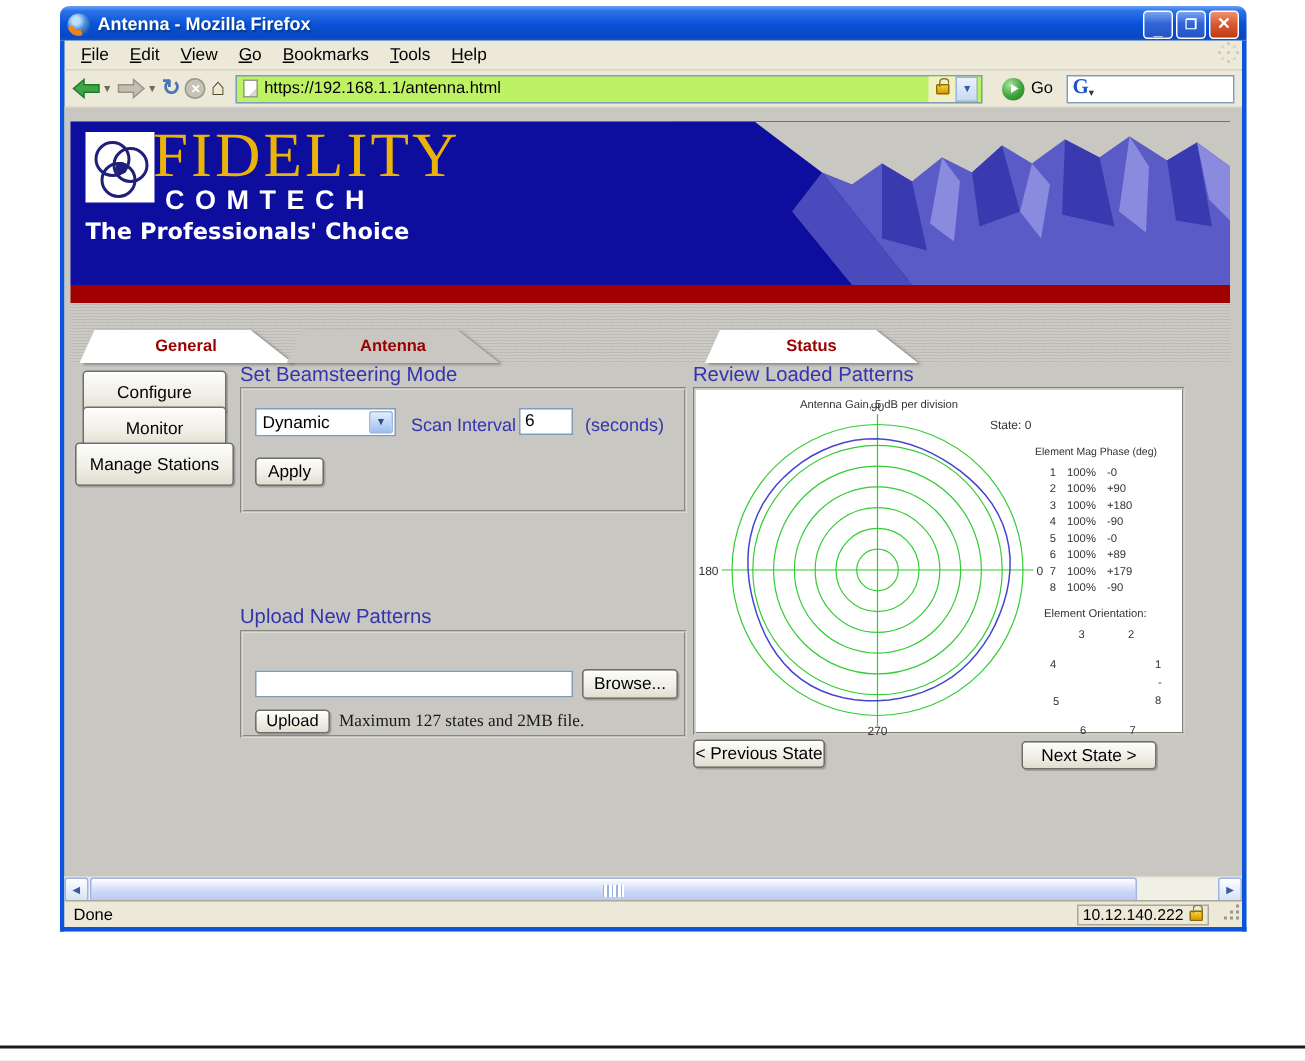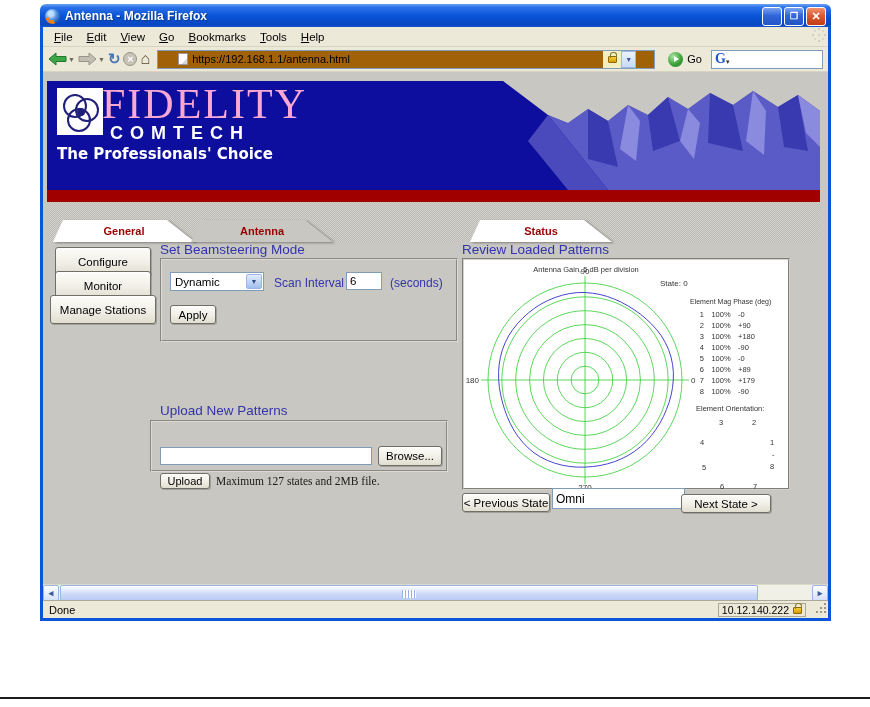--- a/index.html
+++ b/index.html
@@ -31,22 +31,22 @@
   .menu-item::first-letter { text-decoration:underline; }
   .throbber { position:absolute; right:8px; top:7px; width:2px; height:2px; background:#c9c6b8; border-radius:50%;
     box-shadow:6px 0 #c9c6b8,-6px 0 #c9c6b8,0 6px #c9c6b8,0 -6px #c9c6b8,4px 4px #d6d3c6,-4px 4px #d6d3c6,4px -4px #d6d3c6,-4px -4px #d6d3c6; }
   .navbar { height:25px; display:flex; align-items:center; padding:0 5px; gap:3px; border-bottom:1px solid #D8D4C4; }
   .nav-drop { font-size:7px; color:#6b6b5e; margin-left:1px; }
   .icon-btn { display:flex; align-items:center; }
   .circle-icon { width:14px; height:14px; border-radius:50%; display:flex; align-items:center; justify-content:center; }
   .stop-circle { background:#c7c4b7; border:1px solid #98958a; color:#fff; font-size:8px; font-weight:bold; }
   .reload-glyph { color:#4a76b8; font-size:15px; font-weight:bold; line-height:14px; }
   .home-glyph { color:#5a4a28; font-size:16px; line-height:14px; }
-  .addressbar { flex:1; height:19px; background:#a16207; border:1px solid #7F9DB9; display:flex; align-items:center;
-    padding:0 18px; margin:16px 4px; }
+  .addressbar { flex:1; height:19px; background:#bef264; border:1px solid #7F9DB9; display:flex; align-items:center;
+    padding:0 2px; margin:16px 4px; }
   .page-icon { width:10px; height:12px; background:linear-gradient(135deg,#fff 70%,#d8d8d8 70%); border:1px solid #9a9a9a; margin:0 4px 0 2px; }
   .addr-input { flex:1; border:none; background:transparent; font-size:11px; color:#000; outline:none; }
   .lock-chip { width:18px; height:17px; background:#F2EFC2; display:flex; align-items:center; justify-content:center; }
   .padlock { width:9px; height:7px; background:linear-gradient(180deg,#F7CE46,#D99B00); border:1px solid #8a6d00; border-radius:1px; position:relative; }
   .padlock::before { content:""; position:absolute; left:1px; top:-5px; width:5px; height:5px; border:1.5px solid #8a7a30; border-bottom:none; border-radius:3px 3px 0 0; }
   .addr-drop { width:15px; height:17px; background:linear-gradient(180deg,#EAF1FC,#C8DAF5); border:1px solid #9DB4E4;
     display:flex; align-items:center; justify-content:center; font-size:7px; color:#3A5C9C; }
   .go-btn { display:flex; align-items:center; gap:4px; padding:0 6px; }
   .go-circle { width:15px; height:15px; border-radius:50%; background:radial-gradient(circle at 35% 30%, #A9E3A0, #3EA33B 55%, #1E7A1E);
     display:flex; align-items:center; justify-content:center; }
@@ -55,21 +55,21 @@
   .searchbox { width:112px; height:19px; background:#fff; border:1px solid #7F9DB9; display:flex; align-items:center; padding:0 3px; }
   .g-logo { font-family:"Liberation Serif",serif; font-weight:bold; color:#2255C8; font-size:14px; line-height:14px; }
   .g-caret { font-size:7px; color:#333; margin-top:6px; }
   .search-input { flex:1; border:none; outline:none; font-size:11px; background:transparent; }
 
   
   .viewport { flex:1; background:#C8C7C2; position:relative; overflow:hidden; }
   .banner { position:absolute; left:4px; top:9px; width:773px; height:109px; background:#0D0D9E; overflow:hidden; }
   .mountains { position:absolute; right:0; top:0; }
   .logo-mark { position:absolute; left:10px; top:7px; width:46px; height:47px; background:#fff; }
-  .brand-fidelity { position:absolute; left:55px; top:0px; color:#f9a8d4; font-family:"Liberation Serif",serif;
+  .brand-fidelity { position:absolute; left:55px; top:0px; color:#eab308; font-family:"Liberation Serif",serif;
     font-size:42px; letter-spacing:2px; line-height:46px; }
   .brand-comtech { position:absolute; left:63px; top:42px; color:#fff; font-weight:bold; font-size:18px; letter-spacing:7px; }
   .tagline { position:absolute; left:10px; top:64px; color:#fff; font-weight:bold; font-size:15px; font-family:"DejaVu Sans",sans-serif; }
   .red-stripe { position:absolute; left:4px; top:118px; width:773px; height:12px; background:#A00000; }
   .tabstrip { position:absolute; left:4px; top:130px; width:773px; height:40px;
     background:conic-gradient(#D2D1CB 25%,#BCBBB5 0 50%,#D2D1CB 0 75%,#BCBBB5 0); background-size:2px 2px; }
   .tab { position:absolute; top:18px; height:22px; width:142px; text-align:center; line-height:22px;
     font-size:11px; font-weight:bold; color:#990000; background:#fff;
     clip-path:polygon(0 100%, 10px 0, calc(100% - 28px) 0, 100% 100%); }
   .tab-wrap { position:absolute; top:0; height:40px; filter:drop-shadow(2px 1px 1px rgba(70,70,70,.55)); width:142px; }
@@ -246,21 +246,21 @@
           <span class="val">Dynamic</span>
           <span class="xp-sel-btn">▼</span>
         </div>
         <span class="navy" style="left:112px; top:16px;">Scan Interval</span>
         <input class="field" style="position: absolute; left: 184px; top: 12px; width: 36px; height: 18px;" value="6">
         <span class="navy" style="left:228px; top:16px;">(seconds)</span>
         <div class="btn" style="position:absolute; left:8px; top:45px; width:46px; height:19px;">Apply</div>
       </div>
 
       <div class="sec-heading" style="left:117px; top:331px;">Upload New Patterns</div>
-      <div class="groupbox" style="left:107px; top:348px; width:298px; height:52px;">
+      <div class="groupbox" style="left:117px; top:348px; width:298px; height:72px;">
         <input class="field" style="position: absolute; left: 8px; top: 25px; width: 212px; height: 18px;" value="">
         <div class="btn" style="position:absolute; left:226px; top:24px; width:64px; height:20px;">Browse...</div>
         <div class="btn" style="position:absolute; left:8px; top:51px; width:50px; height:16px; font-size:11px;">Upload</div>
         <span class="serif-note" style="left:64px; top:53px;">Maximum 127 states and 2MB file.</span>
       </div>
 
       <div class="sec-heading" style="left:419px; top:170px;">Review Loaded Patterns</div>
       <div class="review-panel">
         <div class="chart-title">Antenna Gain, 5 dB per division</div>
         <div class="state-label">State: 0</div>
@@ -329,21 +329,20 @@
         <span class="ori o3">3</span>
         <span class="ori o4">4</span>
         <span class="ori o5">5</span>
         <span class="ori o6">6</span>
         <span class="ori o7">7</span>
         <span class="ori o8">8</span>
         <span class="ori omk">-</span>
       </div>
 
       <div class="btn" style="position:absolute; left:419px; top:421px; width:88px; height:19px;">&lt; Previous State</div>
-      <input class="field" style="position: absolute; left: 509px; top: 416px; width: 133px; height: 21px; font-size: 12px;" value="Omni">
       <div class="btn" style="position:absolute; left:638px; top:422px; width:90px; height:19px;">Next State &gt;</div>
     </div>
 
     <div class="hscroll">
       <div class="sc-btn" style="left:0;">◂</div>
       <div class="sc-thumb">
           <div class="sc-grip"></div>
         </div>
       <div class="sc-btn" style="right:0;">▸</div>
     </div>

